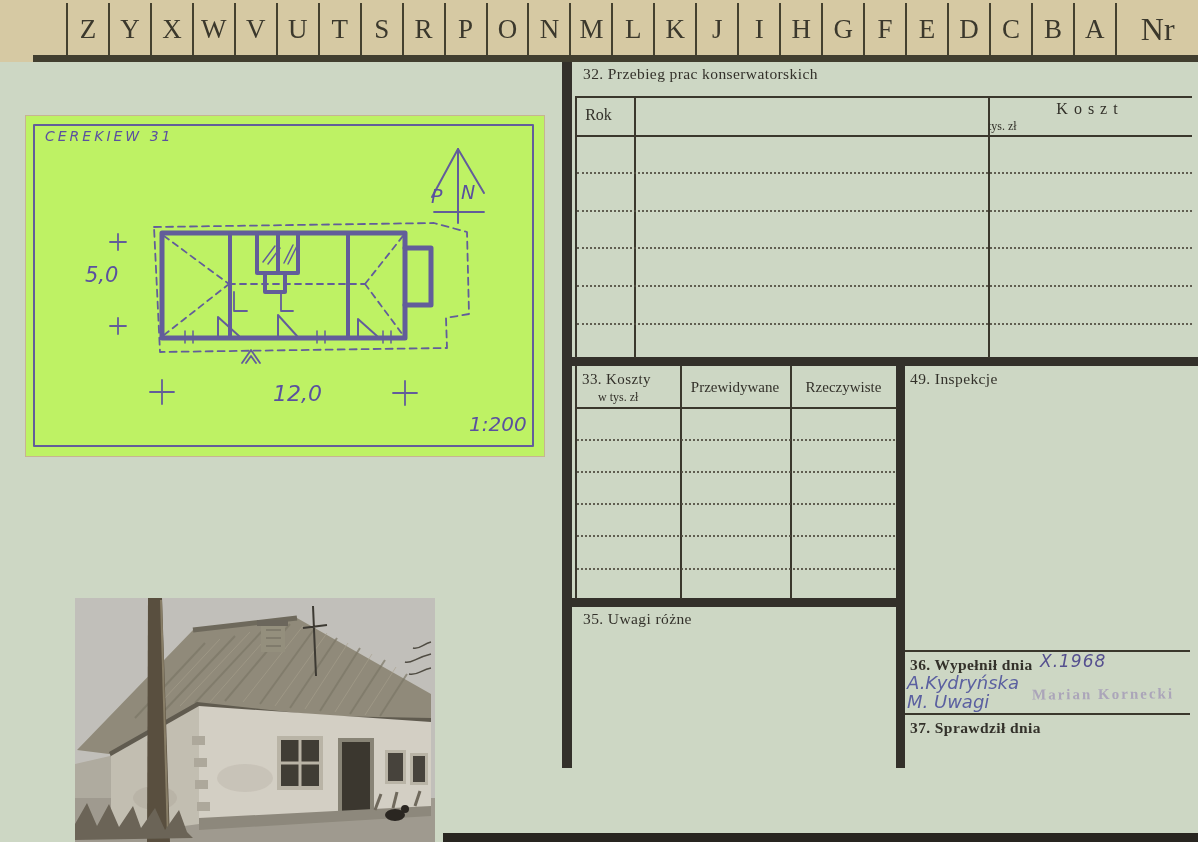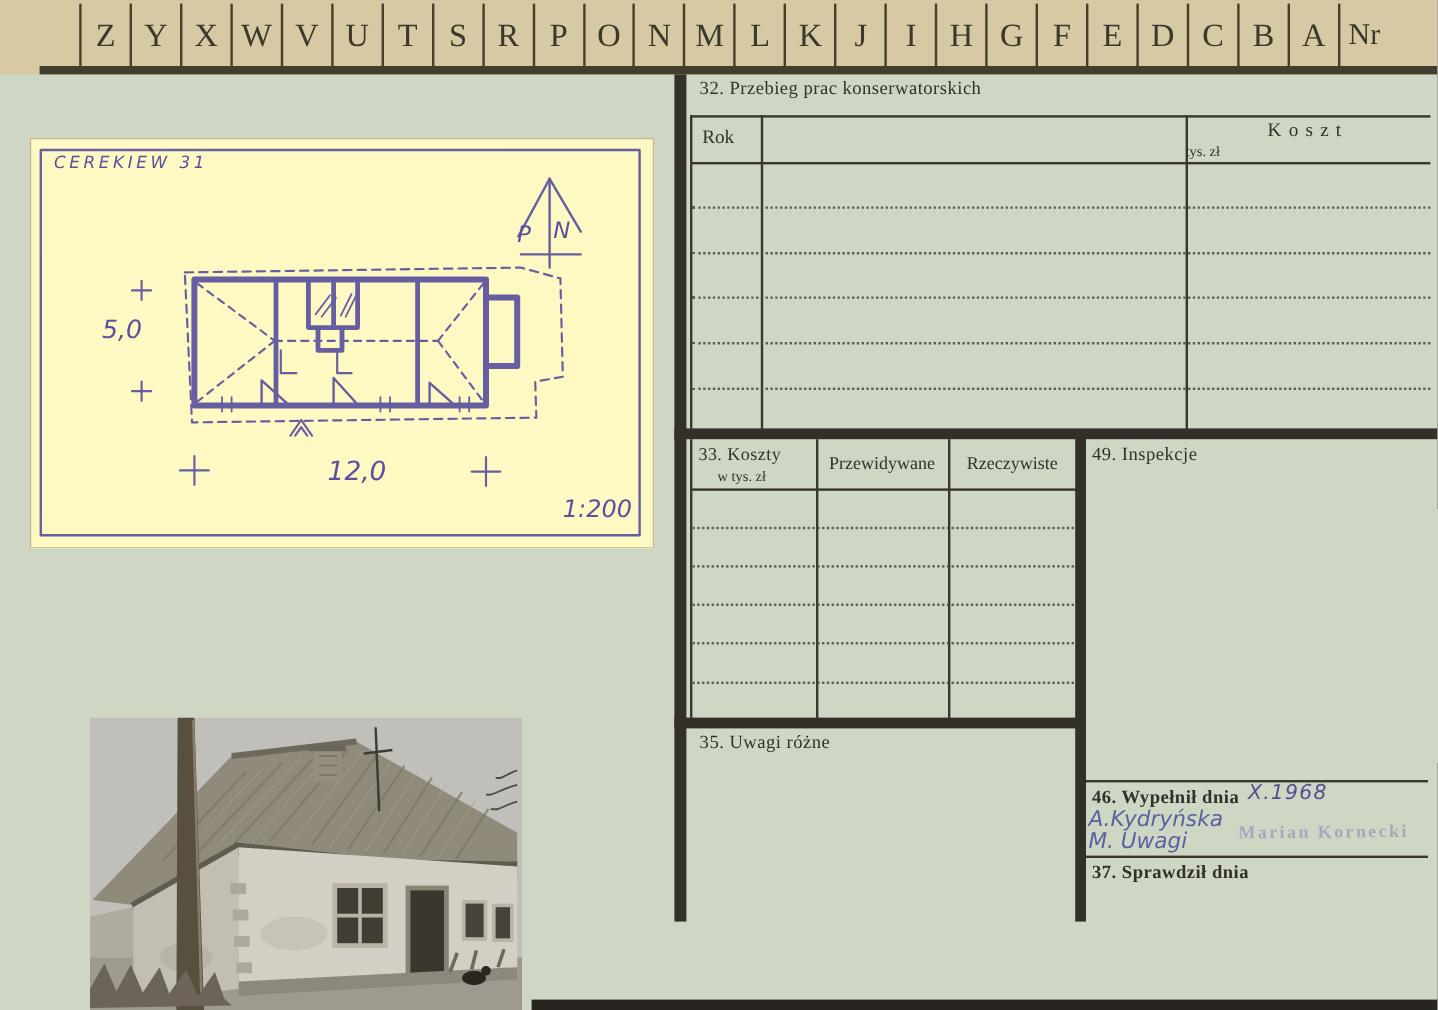--- a/index.html
+++ b/index.html
@@ -10,33 +10,33 @@
     color:#34322a;
   }
   
   .top-strip{position:absolute;left:0;top:0;width:1198px;height:62px;background:#d6c9a3;}
   .index-cells{position:absolute;left:66px;top:3px;height:53px;display:flex;}
   .lcell{
     width:41.96px;box-sizing:border-box;border-left:2px solid #45412f;
     display:flex;align-items:center;justify-content:center;
     font-size:27px;color:#3b382c;
   }
-  .nr-cell{width:84px;justify-content:flex-start;padding-left:7px;font-size:25px;}
+  .nr-cell{width:84px;justify-content:flex-start;padding-left:24px;font-size:32px;}
   .rule-top{position:absolute;left:33px;top:55px;width:1165px;height:7px;background:#413e2f;}
   
   .bar{position:absolute;background:#33302a;}
   
   .plabel{position:absolute;font-size:15.5px;letter-spacing:.4px;color:#33312a;white-space:nowrap;}
   
   .tline{position:absolute;background:#3a372c;}
   .dotline{position:absolute;height:0;border-top:2px dotted #4e4a3e;opacity:.85;}
   .hdr{position:absolute;text-align:center;font-size:16px;color:#33312a;white-space:nowrap;}
   .hdr-small{position:absolute;text-align:left;font-size:12px;color:#33312a;white-space:nowrap;}
   
-  .sketch{position:absolute;left:25px;top:115px;width:520px;height:342px;background:#fef9c3;box-shadow:0 0 0 1px #c7b492 inset;}
+  .sketch{position:absolute;left:25px;top:115px;width:520px;height:342px;background:#bef264;box-shadow:0 0 0 1px #c7b492 inset;}
   .sk-text{position:absolute;color:#5a509f;font-family:"DejaVu Sans",sans-serif;font-style:italic;white-space:nowrap;}
   .sk-caption{left:20px;top:13px;font-size:14px;letter-spacing:3px;}
   .sk-dimh{left:60px;top:148px;font-size:21px;}
   .sk-dimw{left:248px;top:266px;font-size:22px;}
   .sk-scale{left:444px;top:297px;font-size:20px;}
   .sk-np{left:406px;top:70px;font-size:19px;}
   .sk-nn{left:436px;top:66px;font-size:19px;}
   
   .photo{position:absolute;left:75px;top:598px;width:360px;height:244px;}
   
@@ -220,21 +220,21 @@
   <div class="dotline" style="left:577px;top:471px;width:318px;"></div>
   <div class="dotline" style="left:577px;top:503px;width:318px;"></div>
   <div class="dotline" style="left:577px;top:535px;width:318px;"></div>
   <div class="dotline" style="left:577px;top:568px;width:318px;"></div>
 
   <div class="plabel" style="left:910px;top:370px;">49. Inspekcje</div>
 
   <div class="plabel" style="left:583px;top:610px;">35. Uwagi różne</div>
 
   <div class="tline" style="left:905px;top:650px;width:285px;height:2px;"></div>
-  <div class="plabel" style="left:910px;top:656px;font-weight:bold;">46. Wypełnił dnia</div>
+  <div class="plabel" style="left:910px;top:656px;font-weight:bold;">36. Wypełnił dnia</div>
   <span class="hand hand-date">X.1968</span>
   <span class="hand hand-sig1">A.Kydryńska</span>
   <span class="hand hand-sig2">M. Uwagi</span>
   <span class="stamp">Marian Kornecki</span>
   <div class="tline" style="left:905px;top:713px;width:285px;height:2px;"></div>
   <div class="plabel" style="left:910px;top:719px;font-weight:bold;">37. Sprawdził dnia</div>
 
   <div class="bottom-strip"></div>
 
 </div>

